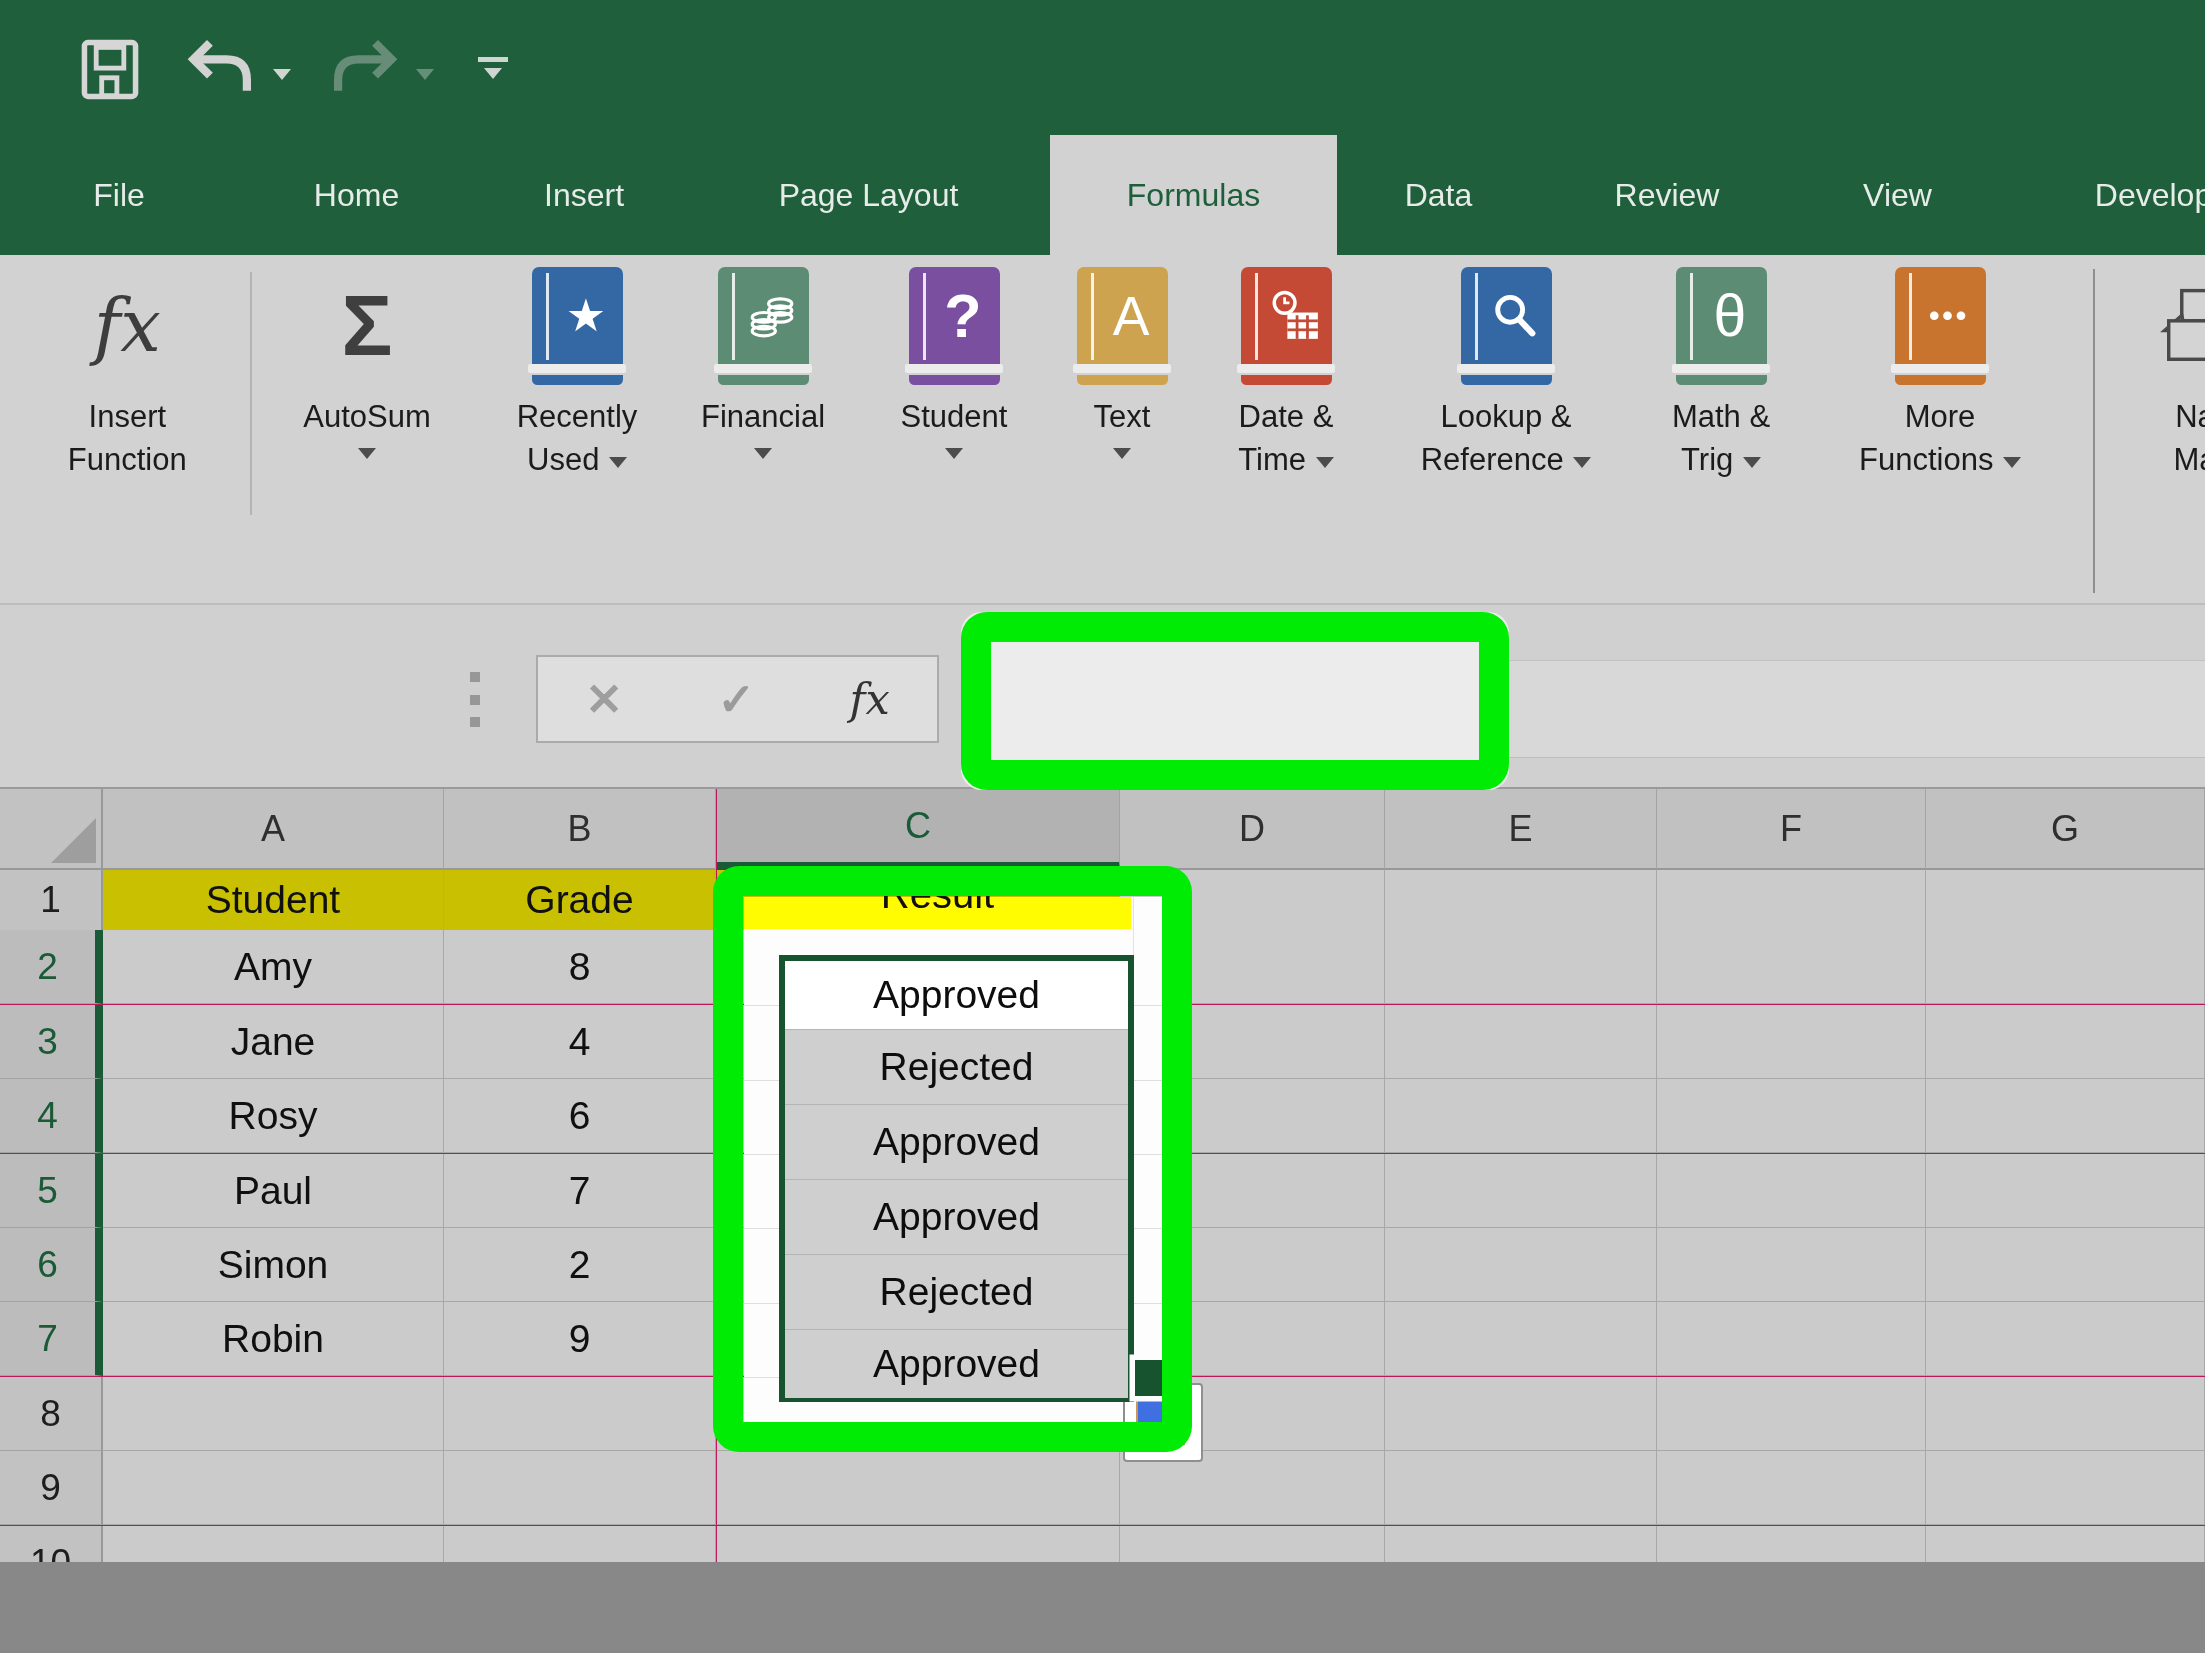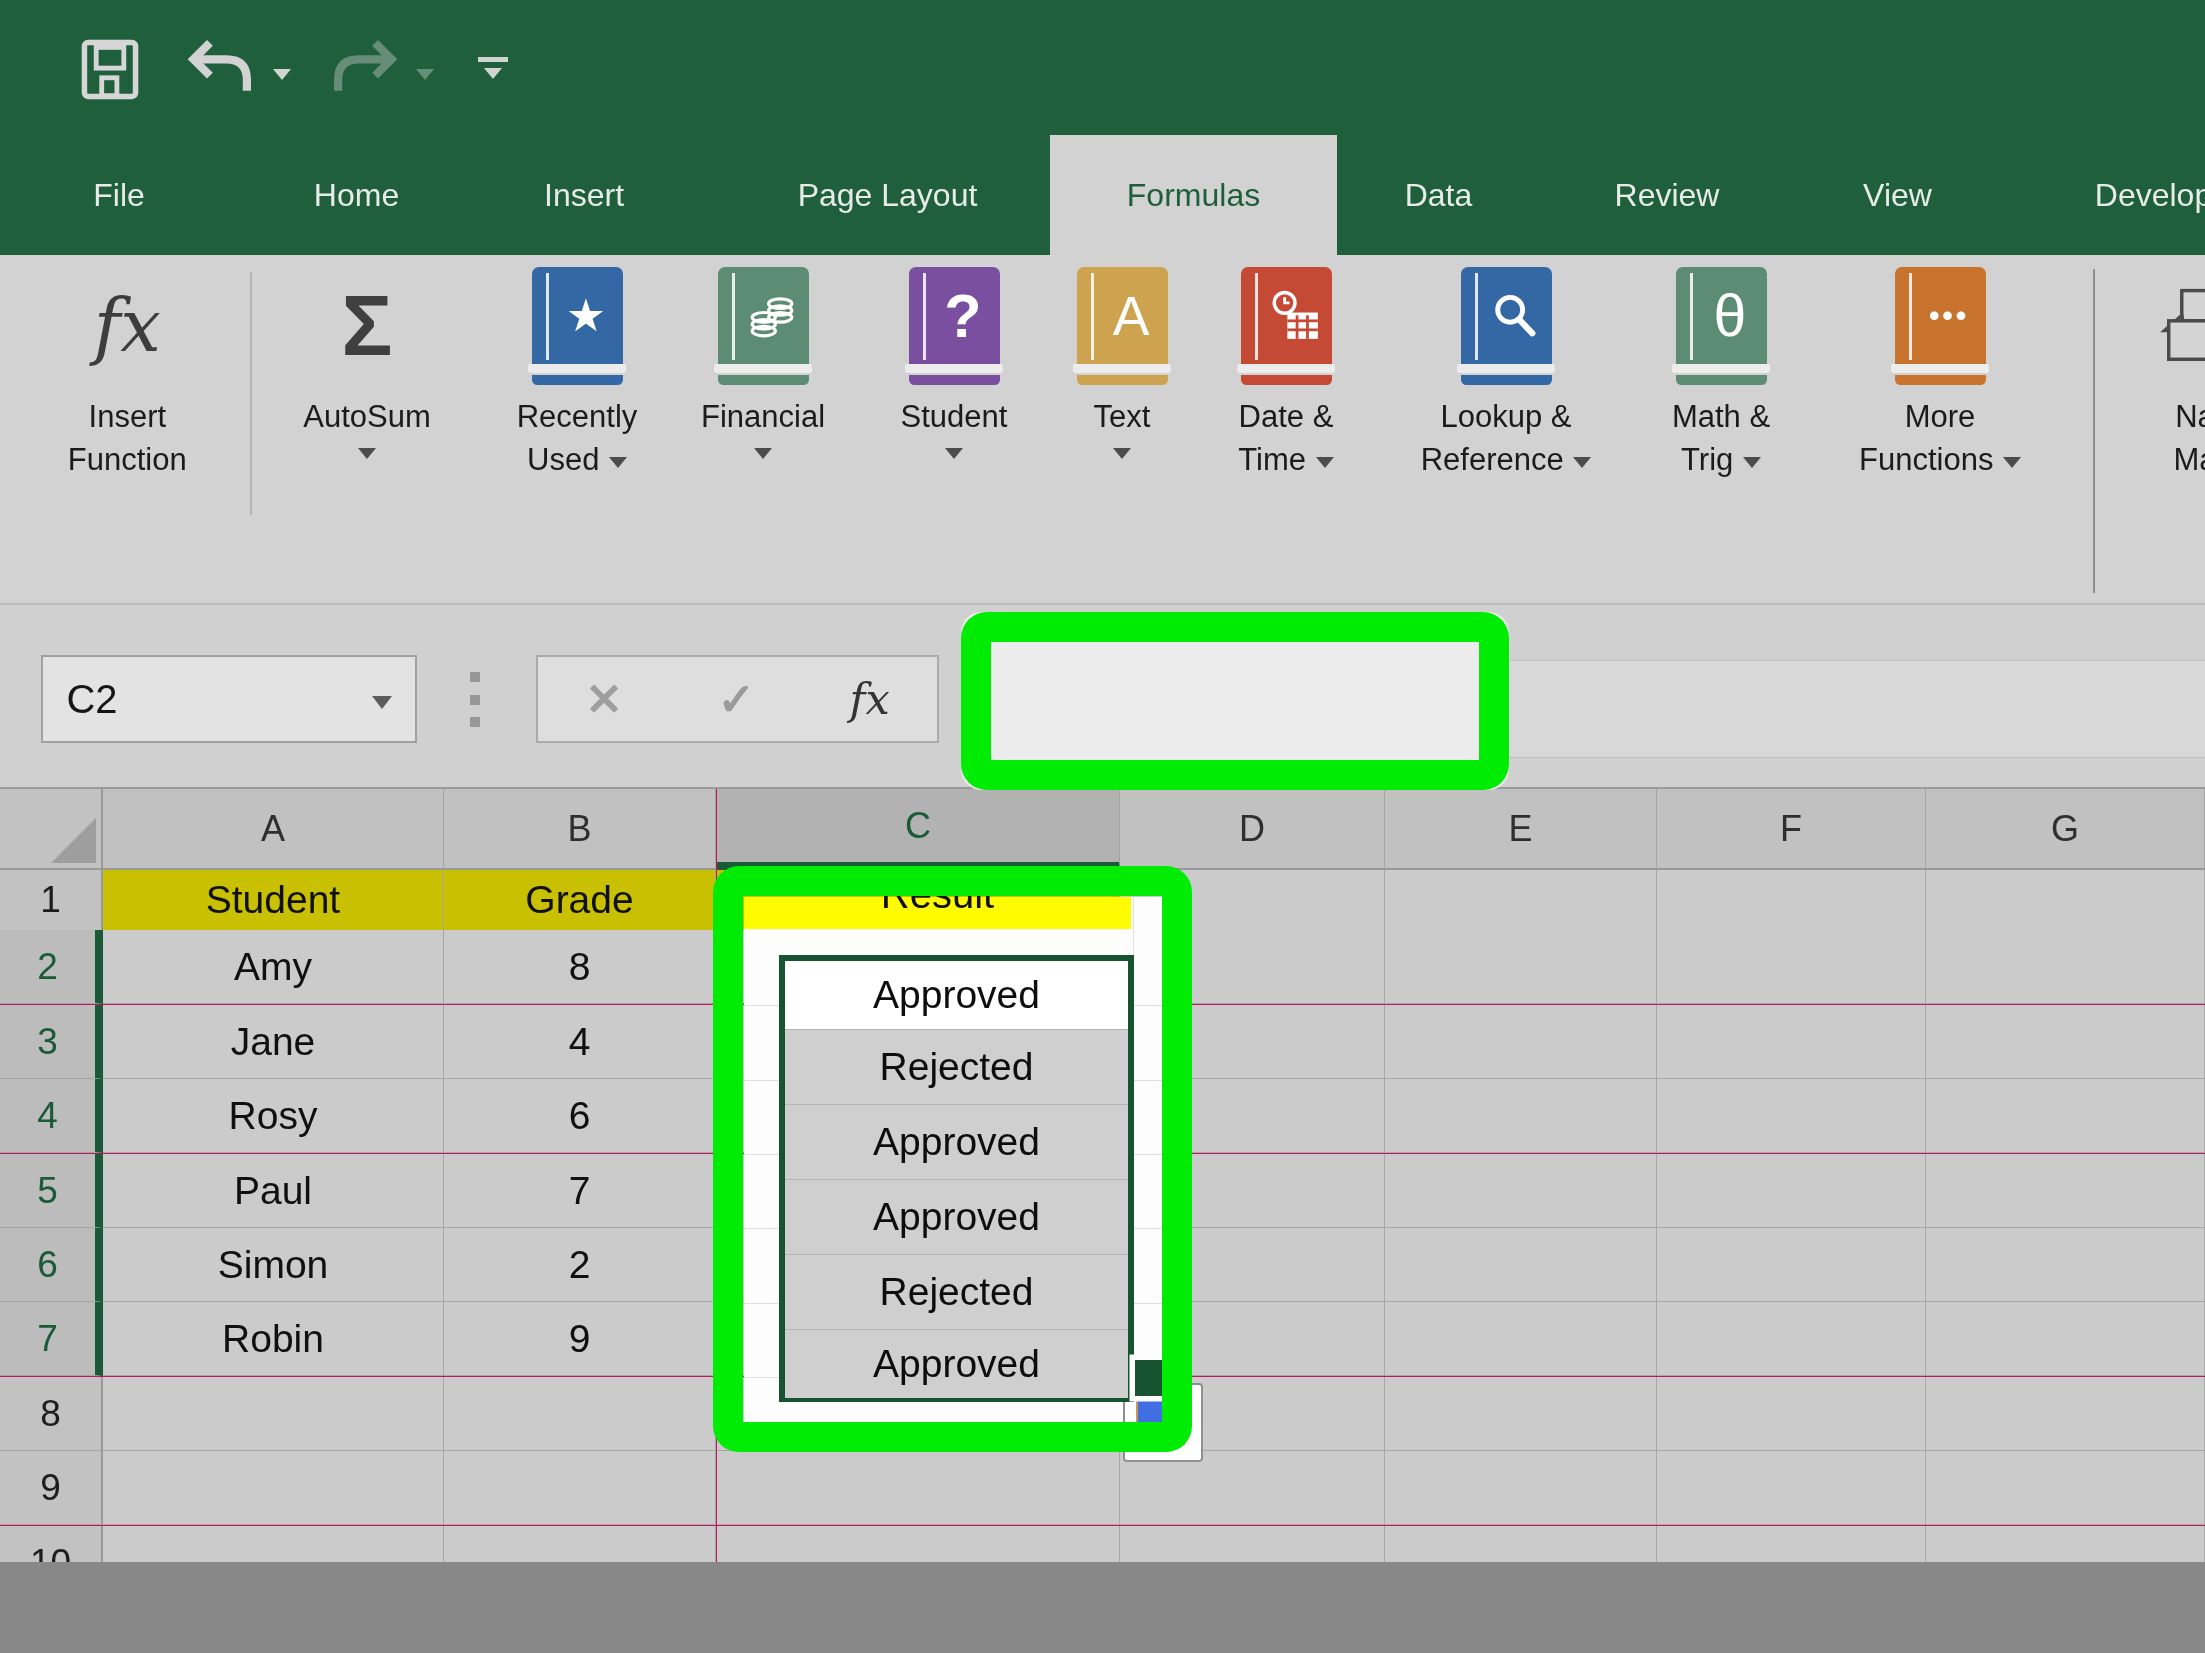--- a/index.html
+++ b/index.html
@@ -126,21 +126,21 @@
   <div class="abs qat-caret" style="left:416px;top:69px;opacity:.4;"></div>
   <div class="abs" style="left:478px;top:57px;">
     <div style="width:30px;height:4.8px;background:#cfd6d1;margin-bottom:6.2px;"></div>
     <div class="qat-caret" style="margin-left:5.5px;"></div>
   </div>
 
   <div id="tabs">
       <div class="abs tab" style="left: 83px; width: 72px;">File</div>
       <div class="abs tab" style="left: 293px; width: 127px;">Home</div>
       <div class="abs tab" style="left: 522px; width: 124px;">Insert</div>
-      <div class="abs tab" style="left: 755px; width: 265px;">Page Layout</div>
+      <div class="abs tab" style="left: 736px; width: 265px;">Page Layout</div>
       <div class="abs tab active" style="left: 1050px; width: 287px;">Formulas</div>
       <div class="abs tab" style="left: 1387px; width: 103px;">Data</div>
       <div class="abs tab" style="left: 1589px; width: 156px;">Review</div>
       <div class="abs tab" style="left: 1844px; width: 107px;">View</div>
       <div class="abs tab" style="left: 2050px; width: 207px;">Develop</div>
     </div>
 
   <div class="abs" id="ribbon">
     <div class="vsep" style="left:250px;top:16.5px;height:243px;"></div>
     <div class="vsep" style="left:2093px;top:13.8px;height:324px;background:#8f8f8f;"></div>
@@ -312,24 +312,20 @@
               </g>
             </svg>
           </div>
           <div class="rlbl">Na</div>
           <div class="rlbl">Ma</div>
         </div>
       </div>
   </div>
 
   <div class="abs" id="fstrip"></div>
-  <div class="abs" id="namebox">
-    <span>C2</span>
-    <div class="nb-caret"></div>
-  </div>
   <div class="abs dot" style="top:672px;"></div>
   <div class="abs dot" style="top:695px;"></div>
   <div class="abs dot" style="top:717px;"></div>
   <div class="abs" id="fbuttons">
     <span class="fbx">✕</span>
     <span class="fbcheck">✓</span>
     <span class="fbfx">fx</span>
   </div>
   <div class="abs" id="ffield-right"></div>
   <div class="abs" id="fframe-bg"></div>

